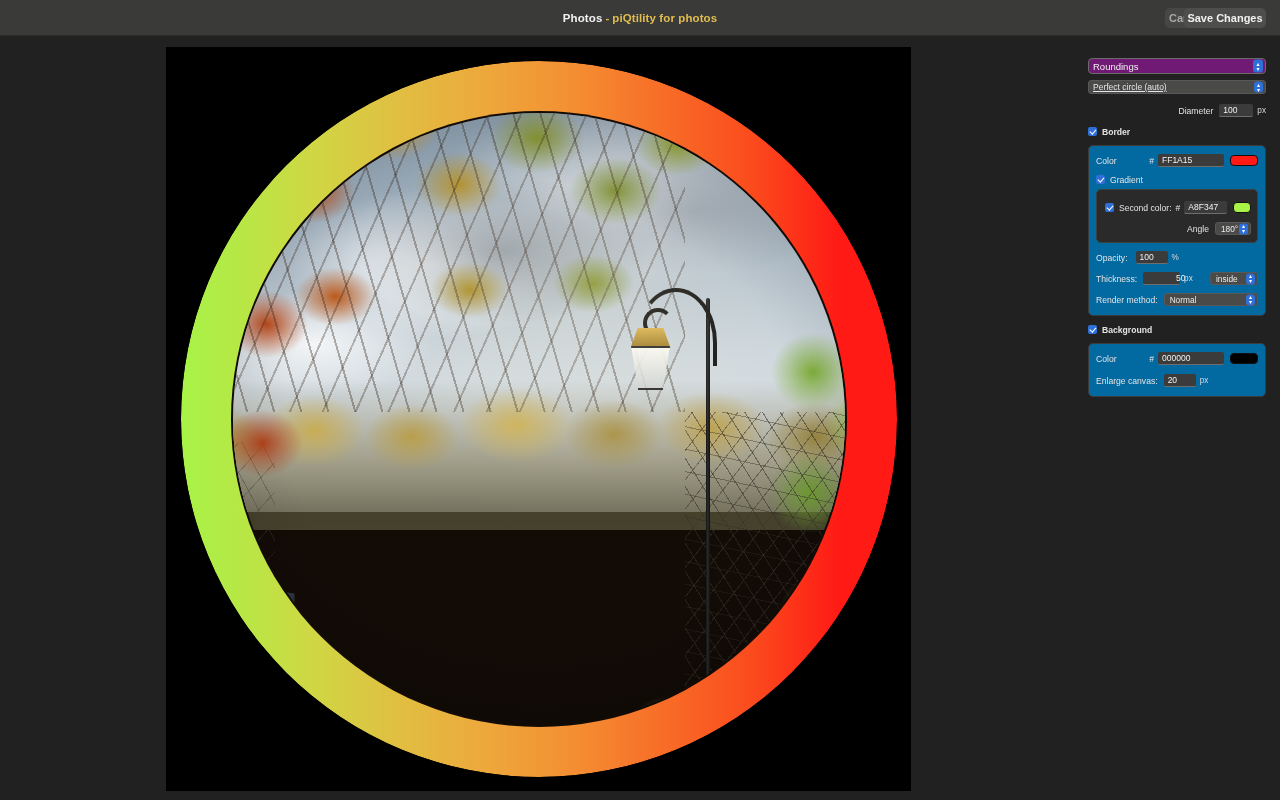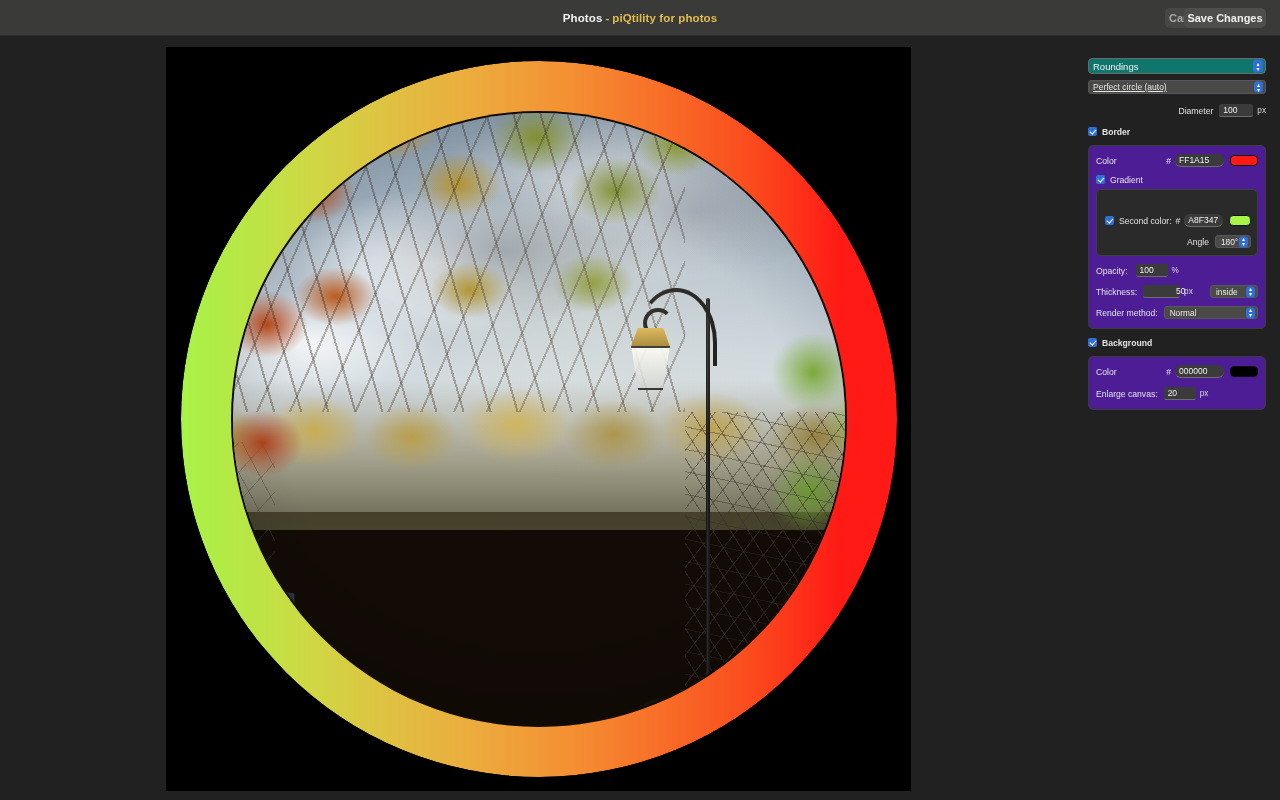--- a/index.html
+++ b/index.html
@@ -264,21 +264,21 @@
     left:0; top:0; width:748px; height:615px;
     background:radial-gradient(ellipse 62% 62% at 50% 50%, rgba(0,0,0,0) 55%, rgba(0,0,0,.22) 100%);
   }
 
   
   #panel{
     position:absolute; left:1088px; top:58px; width:178px;
   }
   .hdr-select{
     position:relative; height:16px;
-    background:#0f766e; border:1px solid #6a6a68; border-radius:4px;
+    background:#701a75; border:1px solid #6a6a68; border-radius:4px;
     display:flex; align-items:center; padding:0 4px;
     font-size:9.5px; color:#f0f0f0;
   }
   .sub-select{
     position:relative; height:14px; margin-top:6px;
     background:#4a4a49; border:1px solid #58585a; border-radius:3px;
     display:flex; align-items:center; padding:4px 4px;
     font-size:8.5px; color:#e6e6e6;text-decoration:underline;
   }
   .stepper{
@@ -286,47 +286,47 @@
     width:10px; height:13px; border-radius:3px;
     background:#2f6fd8;
     display:flex; flex-direction:column; align-items:center; justify-content:center;
     line-height:5px; color:#fff; font-size:6px;
   }
   .stepper.sm{ width:9px; height:11px; }
 
   .group{
     margin-top:8px;
     border:1px solid #3c3c3c; border-radius:5px;
-    background:#4c1d95;
+    background:#0369a1;
     padding:7px 7px 8px 7px;
   }
   .group.inner{
     background:#2a2a2a; border:1px solid #3f3f3f;
-    margin-top:4px; padding:23px 6px 6px 8px;
+    margin-top:4px; padding:10px 6px 6px 8px;
   }
 
   .row{ display:flex; align-items:center; min-height:15px; margin-top:4px; }
   .row.first{ margin-top:0; }
   .lbl{ font-size:8.6px; color:#e3e3e3; white-space:nowrap; }
   .lbl.b{ font-weight:bold; }
   .unit{ font-size:8.2px; color:#d8d8d8; margin-left:4px; }
   .hash{ font-size:8.6px; color:#e3e3e3; margin-right:4px; }
   .spacer{ flex:1; }
 
   .field{
     background:#3b3b3b; border:none; border-radius:2px;
     height:13px; padding:0 4px;
     font-family:"Liberation Sans", sans-serif;
     font-size:8.5px; color:#f2f2f2;
     display:flex; align-items:center;
     border-bottom:1px solid #6e6e6e;
   }
   .field.w-num{ width:32px; }
   .field.w-diam{ width:34px; }
-  .field.w-hex{ width:49px;border-radius:6px; }
+  .field.w-hex{ width:66px; }
 
   .swatch{
     width:28px; height:11px; border-radius:4px;
     border:1.5px solid #111; margin-left:6px;
   }
 
   .cbrow{ display:flex; gap:5px; }
   .cb{
     width:9px; height:9px; border-radius:2px;
     background:#2f6fd8; position:relative; flex:none;

